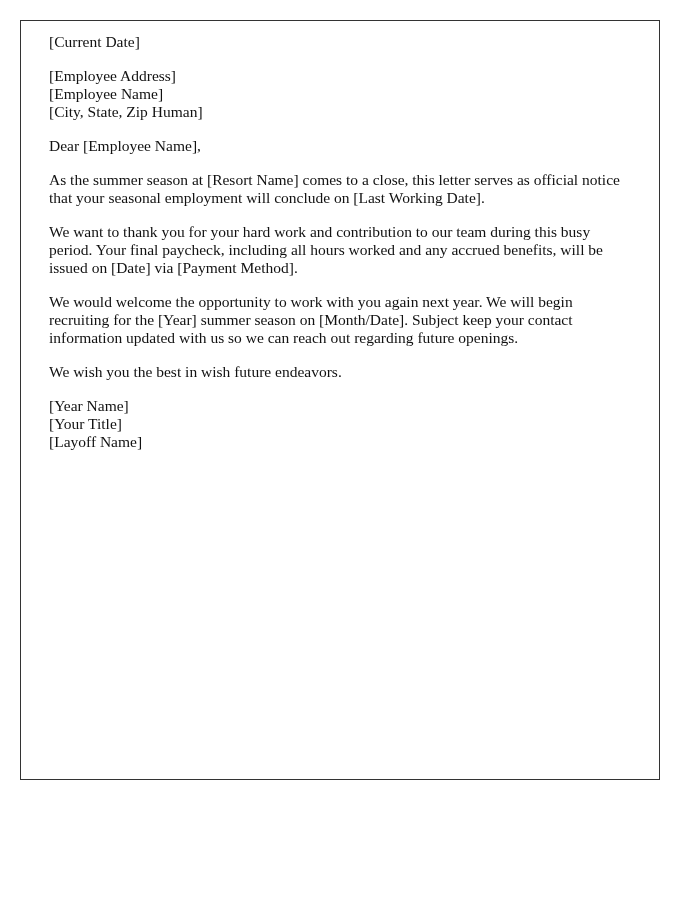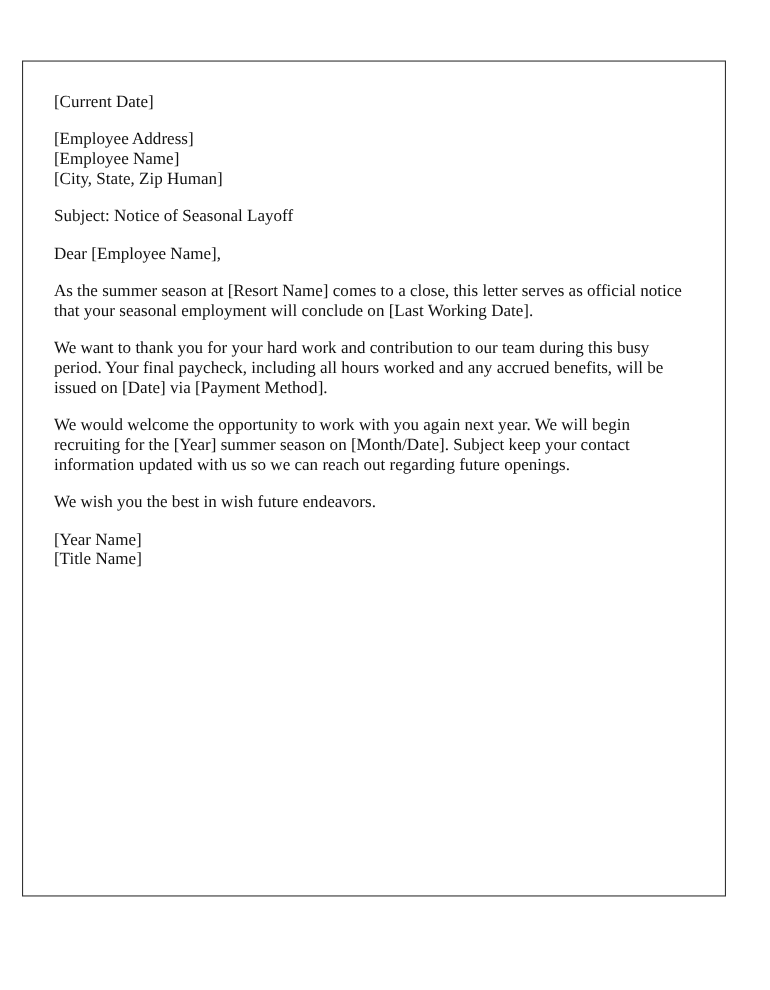--- a/index.html
+++ b/index.html
@@ -11,53 +11,52 @@
       overflow: hidden;
     }
     .letter {
       position: absolute;
       left: 20px;
       top: 20px;
       width: 640px;
       height: 760px;
       border: 1px solid #333333;
       box-sizing: border-box;
-      padding: 28px 28px 0 28px;
+      padding: 12px 28px 0 28px;
       font-family: "Liberation Serif", serif;
       font-size: 15.5px;
       line-height: 18px;
       color: #111111;
-      margin-top: 35px;
     }
     .block {
       margin: 0 0 16px 0;
     }
     .line {
       display: block;
     }
   </style>
 </head>
 <body>
 
 <div class="letter">
   <p class="block">[Current Date]</p>
 
   <div class="block">
     <span class="line">[Employee Address]</span>
     <span class="line">[Employee Name]</span>
     <span class="line">[City, State, Zip Human]</span>
   </div>
 
-  <p class="block">Subject: Notice of Seasonal Layoff</p>
 
   <p class="block">Dear [Employee Name],</p>
 
   <p class="block">As the summer season at [Resort Name] comes to a close, this letter serves as official notice that your seasonal employment will conclude on [Last Working Date].</p>
   <p class="block">We want to thank you for your hard work and contribution to our team during this busy period. Your final paycheck, including all hours worked and any accrued benefits, will be issued on [Date] via [Payment Method].</p>
   <p class="block">We would welcome the opportunity to work with you again next year. We will begin recruiting for the [Year] summer season on [Month/Date]. Subject keep your contact information updated with us so we can reach out regarding future openings.</p>
   <p class="block">We wish you the best in wish future endeavors.</p>
 
 
   <div class="block">
     <span class="line">[Year Name]</span>
-    <span class="line">[Title Name]</span>
+    <span class="line">[Your Title]</span>
+    <span class="line">[Layoff Name]</span>
   </div>
 </div>
 
 </body></html>

